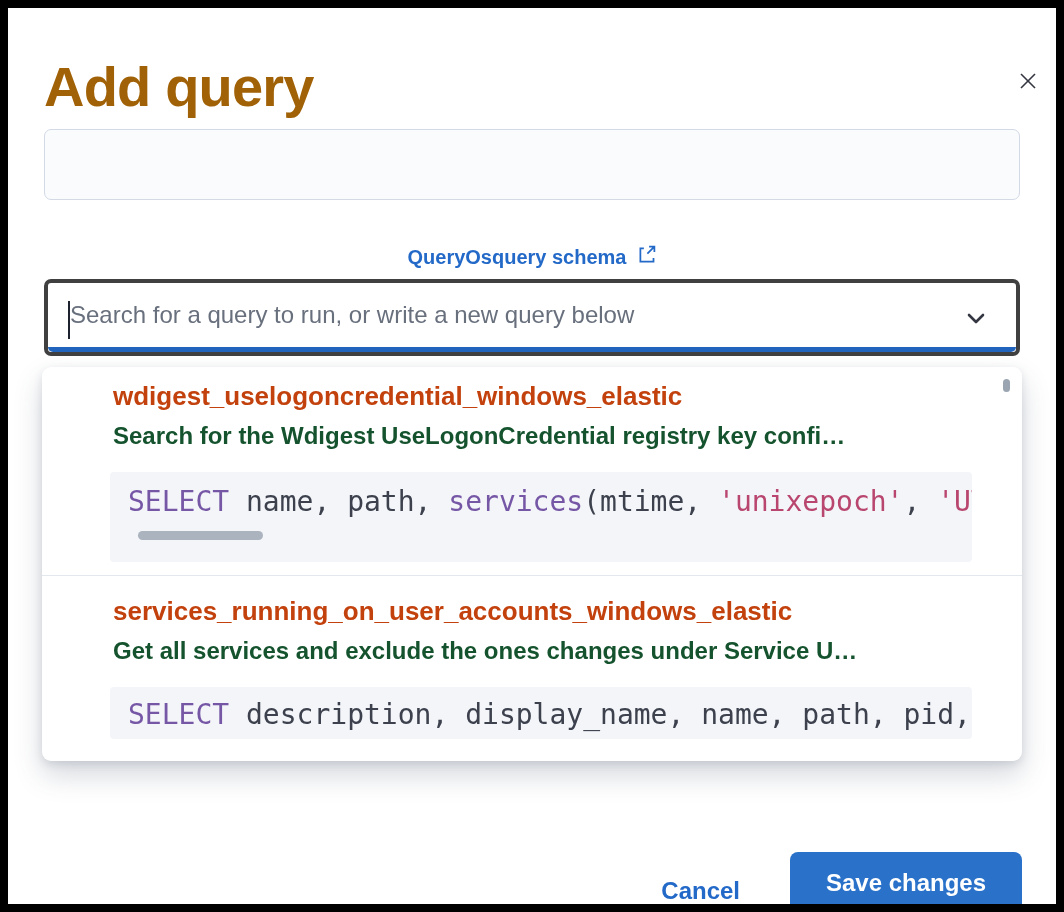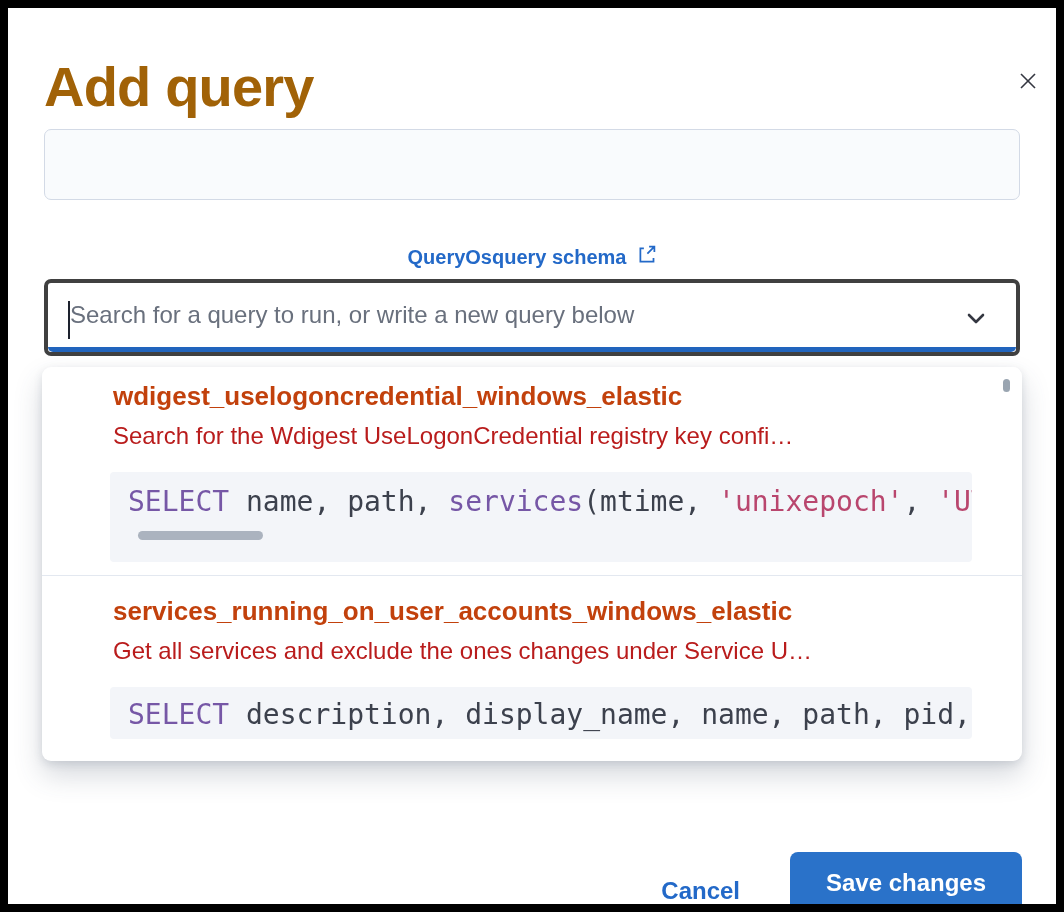--- a/index.html
+++ b/index.html
@@ -57,22 +57,22 @@
     position:absolute; top:88px; left:-2px; right:-2px; height:394px; z-index:10;
     background:#fff; border-radius:9px; overflow:hidden;
     box-shadow:0 14px 28px rgba(65,78,101,0.22), 0 3px 8px rgba(65,78,101,0.15);
     padding-top:14px;
   }
   .panel-scroll-thumb { position:absolute; top:12px; right:12px; width:7px; height:13px;
     border-radius:4px; background:#9aa5b1; }
   .combo-option { padding:0 50px 0 68px; cursor:pointer; }
   .option-title { margin-left:3px; margin-top:0; font-size:26px; font-weight:700; color:#c2410c;
     white-space:nowrap; overflow:hidden; }
-  .option-desc { margin-left:3px; margin-top:10px; font-size:24px; color:#b91c1c;
-    white-space:nowrap; overflow:hidden; }
+  .option-desc { margin-left:3px; margin-top:10px; font-size:24px; color:#14532d;
+    white-space:nowrap; overflow:hidden;font-weight:bold; }
   .code-block { margin-top:22px; background:#f3f5f9; border-radius:4px;
     overflow:hidden; white-space:nowrap; }
   .code-block.first { height:90px; padding:14px 0 0 18px; }
   .code-block.second { height:52px; padding:12px 0 0 18px; }
   .code-line { font-family:"DejaVu Sans Mono","Liberation Mono",monospace; font-size:28px; line-height:32px; }
   .tok-keyword { color:var(--code-keyword); }
   .tok-plain { color:#3c414d;text-align:right; }
   .tok-string { color:var(--code-string); }
   .code-scrollbar { margin:13px 0 0 10px; width:125px; height:9px; border-radius:5px; background:#abb3bf; }
   .option-separator { height:1px; background:#e3e8f0; margin-top:13px; margin-bottom:20px; }

